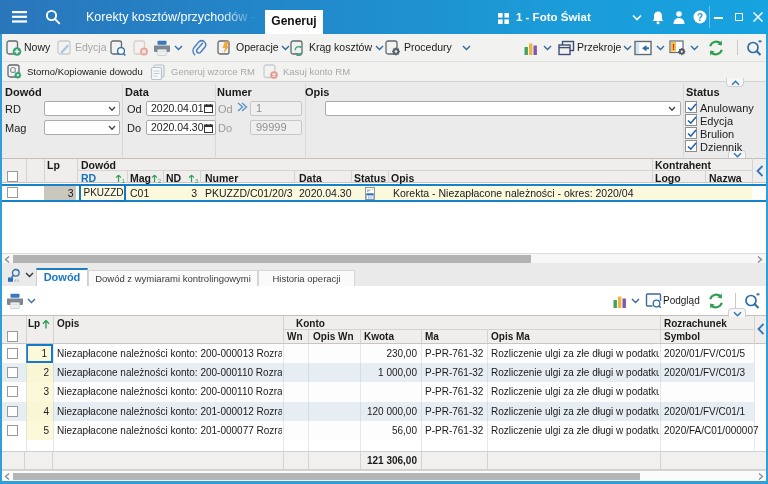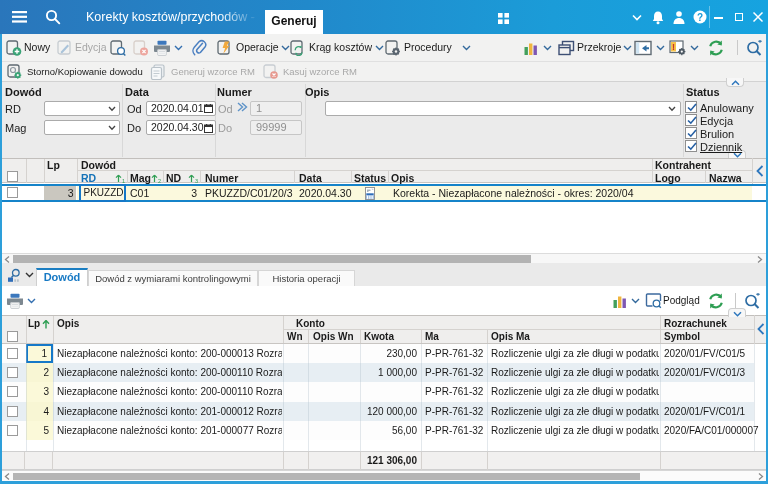--- a/index.html
+++ b/index.html
@@ -28,20 +28,21 @@
   <div class="abs" style="left:86px;top:0;width:178px;height:34px;line-height:34px;color:#fff;font-size:12.5px;white-space:nowrap;overflow:hidden;-webkit-mask-image:linear-gradient(90deg,#000 75%,transparent 97%);">Korekty kosztów/przychodów - niez</div>
 
   <div class="abs" style="left:265px;top:10px;width:58px;height:24px;background:#fff;color:#111;font-size:12px;font-weight:bold;text-align:center;line-height:23px;">Generuj</div>
 
   <svg class="abs" style="left:498px;top:13px;" width="11" height="11" viewBox="0 0 11 11">
     <rect x="0" y="0" width="4.6" height="4.6" fill="#fff"></rect>
     <rect x="6.4" y="0" width="4.6" height="4.6" fill="#fff"></rect>
     <rect x="0" y="6.4" width="4.6" height="4.6" fill="#fff"></rect>
     <rect x="6.4" y="6.4" width="4.6" height="4.6" fill="#fff"></rect>
   </svg>
+  <div class="abs" style="left:516px;top:0;height:34px;line-height:34px;color:#fff;font-size:11.5px;font-weight:bold;">1 - Foto Świat</div>
 
   <svg class="abs" style="left:632px;top:14px;" width="10" height="7" viewBox="0 0 10 7">
     <polyline points="1,1.5 5,5.5 9,1.5" fill="none" stroke="#fff" stroke-width="1.6"></polyline>
   </svg>
 
   <svg class="abs" style="left:652px;top:11px;" width="12" height="14" viewBox="0 0 12 14">
     <path d="M6 0.5 C3.5 0.5 2 2.5 2 5 L2 8 L0.8 10 L11.2 10 L10 8 L10 5 C10 2.5 8.5 0.5 6 0.5 Z" fill="#fff"></path>
     <circle cx="6" cy="11.8" r="1.5" fill="#fff"></circle>
   </svg>
 
@@ -238,21 +239,21 @@
     <rect x="1.5" y="3.5" width="10" height="12" rx="1.5" fill="#f7f9fa" stroke="#b9c2c9" stroke-width="1.2"></rect>
     <path d="M3.5 7 h6 M3.5 9.5 h6 M3.5 12 h4" stroke="#c3ccd2" stroke-width="1"></path>
   </svg>
   <div class="abs" style="left:169px;top:0;height:20px;line-height:19px;color:#a8a8a8;">Generuj wzorce RM</div>
 
   <svg class="abs" style="left:261px;top:2px;" width="17" height="16" viewBox="0 0 17 16">
     <rect x="1" y="1" width="11" height="12.5" rx="2" fill="none" stroke="#c8cdd2" stroke-width="1.3"></rect>
     <circle cx="11" cy="11" r="3.8" fill="#e6998f"></circle>
     <path d="M9.5 9.5 L12.5 12.5 M12.5 9.5 L9.5 12.5" stroke="#fff" stroke-width="1.2"></path>
   </svg>
-  <div class="abs" style="left:281px;top:0;height:20px;line-height:19px;color:#a8a8a8;">Kasuj wzorce RM</div>
+  <div class="abs" style="left:281px;top:0;height:20px;line-height:19px;color:#a8a8a8;">Kasuj konto RM</div>
 </div>
 
 <div class="abs" id="filter" style="left:2px;top:81px;width:764px;height:76.5px;background:#ebebeb;border-top:1px solid #d2d2d2;font-size:11px;color:#1a1a1a;">
 
   <div class="abs" style="left:120px;top:2px;width:1px;height:73px;background:#d8d8d8;"></div>
   <div class="abs" style="left:213px;top:2px;width:1px;height:73px;background:#d8d8d8;"></div>
   <div class="abs" style="left:303px;top:2px;width:1px;height:73px;background:#d8d8d8;"></div>
   <div class="abs" style="left:681px;top:2px;width:1px;height:73px;background:#d8d8d8;"></div>
 
   <div class="abs b" style="left:3px;top:4px;">Dowód</div>
@@ -317,21 +318,21 @@
       <svg width="10" height="9" viewBox="0 0 10 9" style="margin:0.5px;">
         <polyline points="1,4.5 3.8,7.2 9,1" fill="none" stroke="#2660a4" stroke-width="1.6"></polyline>
       </svg>
     </div>
   <div class="abs" style="left:698px;top:45.5px;">Brulion</div>
   <div class="abs" style="left:683px;top:58px;width:12px;height:12px;background:#fff;border:1px solid #8f8f8f;">
       <svg width="10" height="9" viewBox="0 0 10 9" style="margin:0.5px;">
         <polyline points="1,4.5 3.8,7.2 9,1" fill="none" stroke="#2660a4" stroke-width="1.6"></polyline>
       </svg>
     </div>
-  <div class="abs" style="left:698px;top:58.5px;z-index:6;text-decoration:underline;">Dziennik</div>
+  <div class="abs" style="left:698px;top:58.5px;z-index:6;">Dziennik</div>
 </div>
 
 <div class="abs" style="left:726px;top:78px;width:18px;height:8.5px;background:#f7f7f7;border:1px solid #cfcfcf;border-top:none;border-radius:0 0 4px 4px;z-index:5;">
   <svg style="margin:1.5px auto 0 4px;" width="9" height="6" viewBox="0 0 9 6">
       <polyline points="1,4.7 4.5,1.2 8,4.7" fill="none" stroke="#2e77bd" stroke-width="1.5"></polyline>
     </svg>
 </div>
 <div class="abs" style="left:728px;top:149.5px;width:18px;height:8px;background:#f7f7f7;border:1px solid #cfcfcf;border-bottom:none;border-radius:4px 4px 0 0;z-index:5;">
   <svg style="margin:1.5px auto 0 4px;" width="9" height="6" viewBox="0 0 9 6">
       <polyline points="1,1.2 4.5,4.7 8,1.2" fill="none" stroke="#2e77bd" stroke-width="1.5"></polyline>

